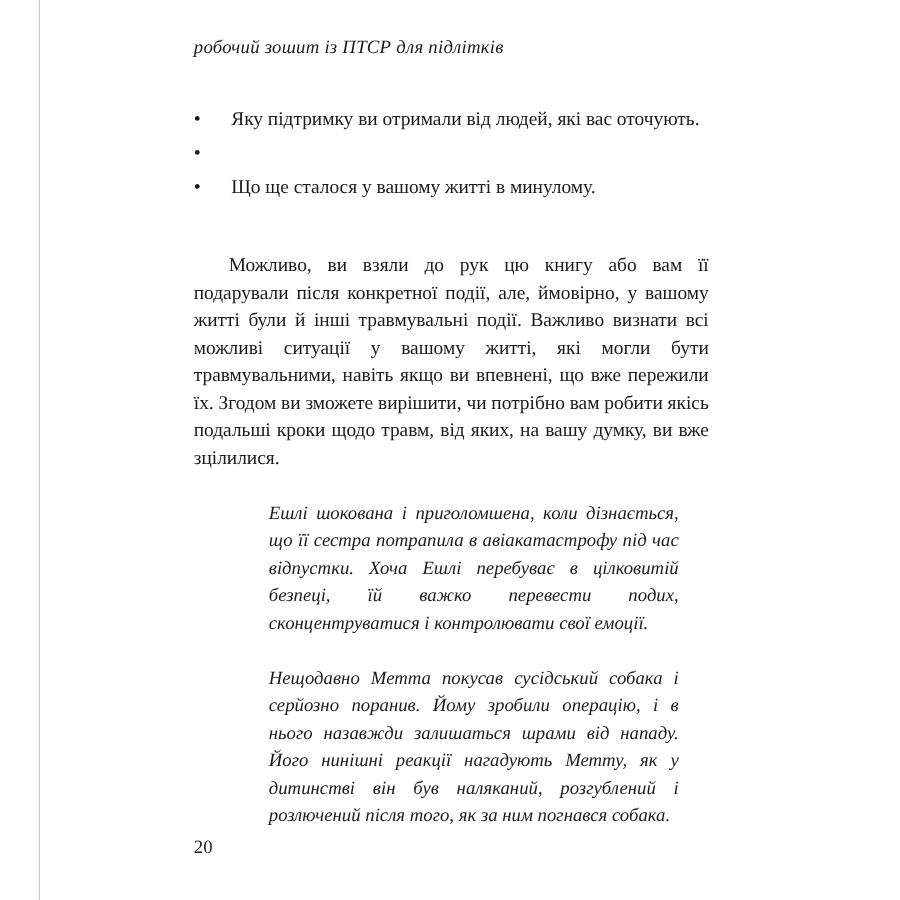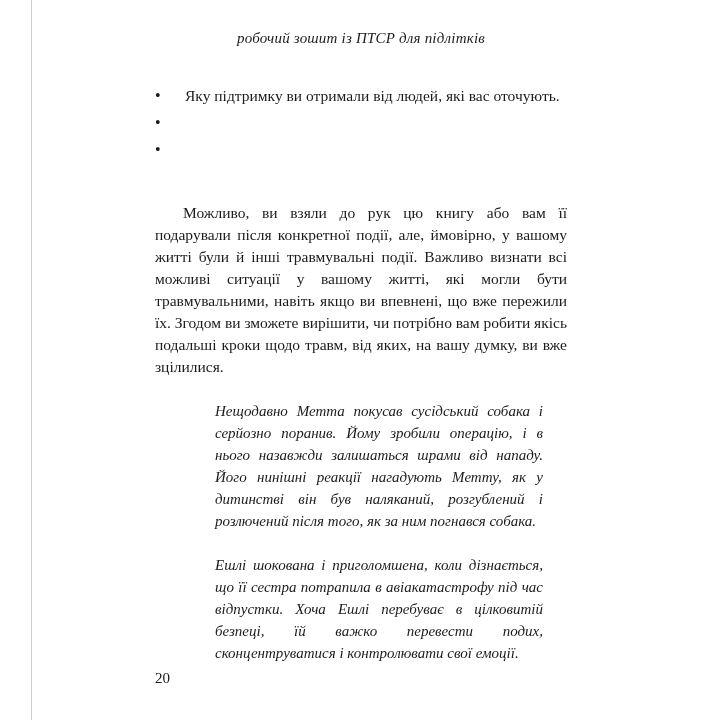--- a/index.html
+++ b/index.html
@@ -30,21 +30,20 @@
     position: absolute;
     left: 155px;
     top: 0;
     width: 412px;
   }
   .running-head {
     margin-top: 30px;
     font-style: italic;
     font-size: 15px;
     letter-spacing: 0.2px;
-    text-align: center;
   }
   .bullet-list {
     margin: 35px 0 0 0;
     padding: 0;
     list-style: none;
   }
   .bullet-item {
     display: flex;
     align-items: flex-start;
     font-size: 15.5px;
@@ -89,24 +88,25 @@
     <ul class="bullet-list">
       <li class="bullet-item">
         <span class="bullet-mark">•</span>
         <span>Яку підтримку ви отримали від людей, які вас оточують.</span>
       </li>
       <li class="bullet-item">
         <span class="bullet-mark">•</span>
       </li>
       <li class="bullet-item">
         <span class="bullet-mark">•</span>
+        <span>Що ще сталося у вашому житті в минулому.</span>
       </li>
     </ul>
 
     <p class="para-main">Можливо, ви взяли до рук цю книгу або вам її подарували після конкретної події, але, ймовірно, у вашому житті були й інші травмувальні події. Важливо визнати всі можливі ситуації у вашому житті, які могли бути травмувальними, навіть якщо ви впевнені, що вже пережили їх. Згодом ви зможете вирішити, чи потрібно вам робити якісь подальші кроки щодо травм, від яких, на вашу думку, ви вже зцілилися.</p>
 
+    <p class="para-example">Ешлі шокована і приголомшена, коли дізнається, що її сестра потрапила в авіакатастрофу під час відпустки. Хоча Ешлі перебуває в цілковитій безпеці, їй важко перевести подих, сконцентруватися і контролювати свої емоції.</p>
+
     <p class="para-example">Нещодавно Метта покусав сусідський собака і серйозно поранив. Йому зробили операцію, і в нього назавжди залишаться шрами від нападу. Його нинішні реакції нагадують Метту, як у дитинстві він був наляканий, розгублений і розлючений після того, як за ним погнався собака.</p>
-
-    <p class="para-example">Ешлі шокована і приголомшена, коли дізнається, що її сестра потрапила в авіакатастрофу під час відпустки. Хоча Ешлі перебуває в цілковитій безпеці, їй важко перевести подих, сконцентруватися і контролювати свої емоції.</p>
   </div>
 
   <div class="page-number">20</div>
 </div>
 
 </body></html>

